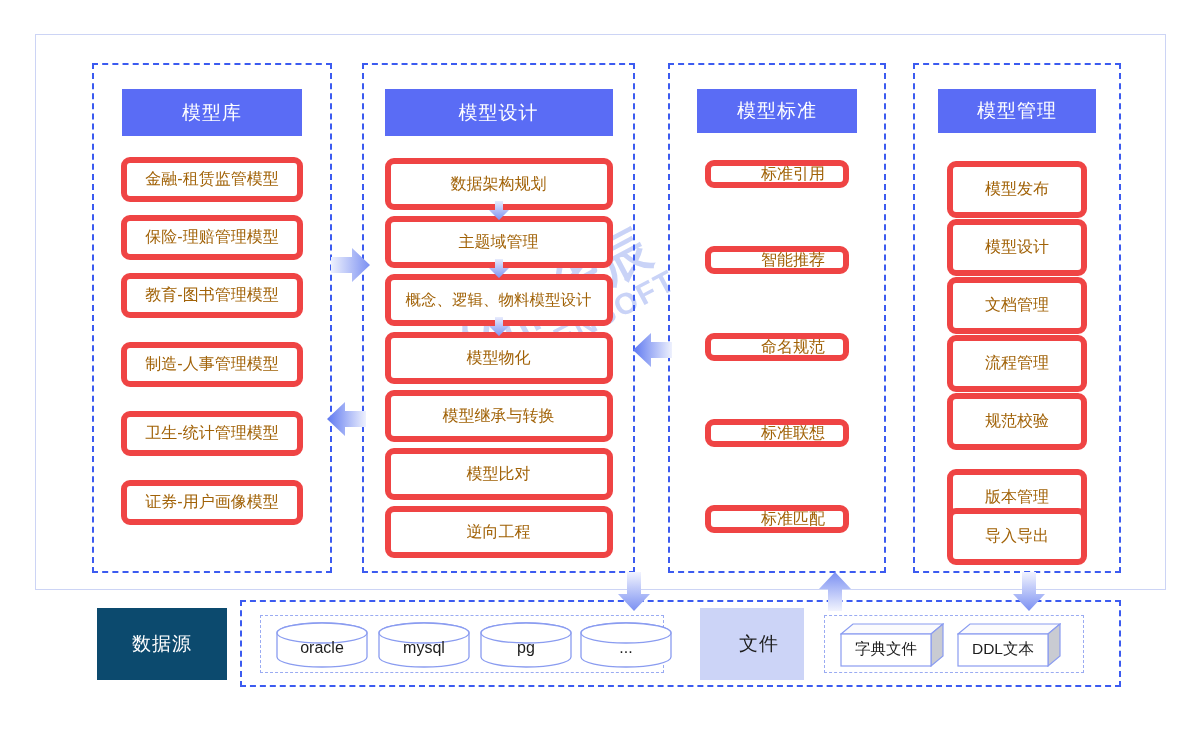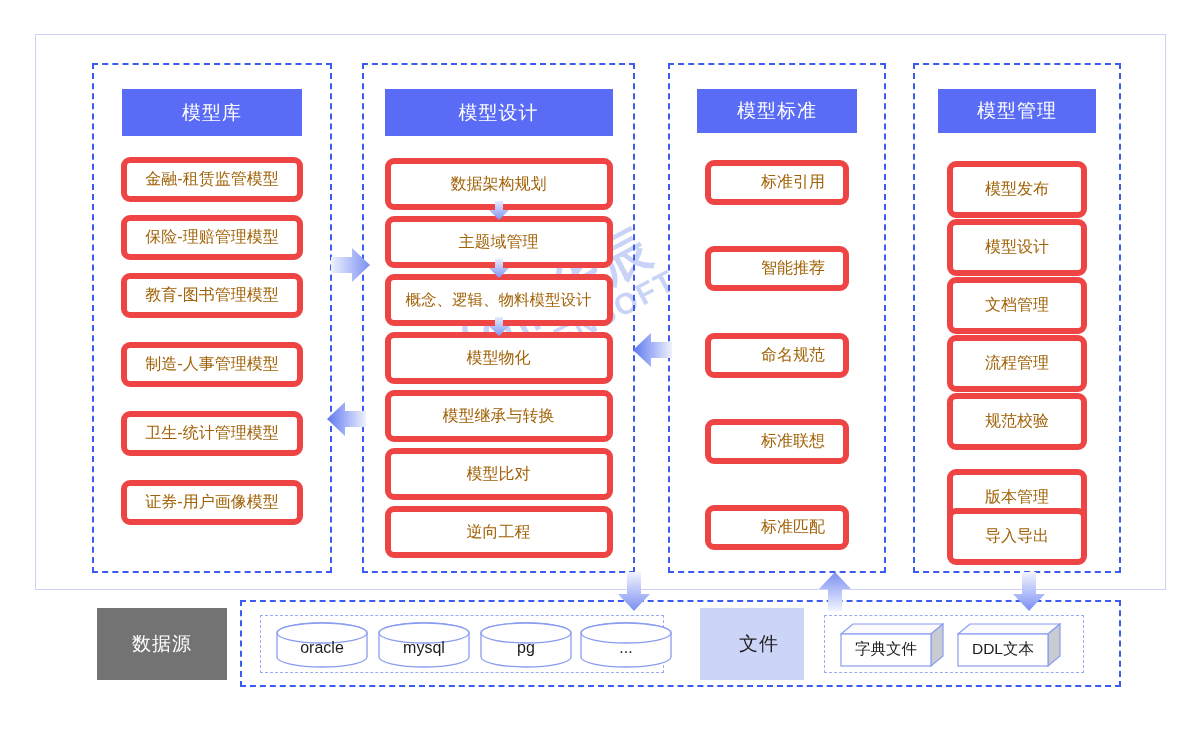--- a/index.html
+++ b/index.html
@@ -49,42 +49,42 @@
 
   .item{
     position:absolute;left:50%;transform:translateX(-50%);
     border:6px solid #ef4444;border-radius:9px;background:#ffffff;
     color:#a16207;font-size:16px;
     display:flex;align-items:center;justify-content:center;
     box-sizing:border-box;
   }
   #col-1 .item{width:182px;height:45px;}
   #col-2 .item{width:228px;height:52px;}
-  #col-3 .item{width:144px;height:45px;padding-left:32px;}
+  #col-3 .item{width:144px;height:28px;padding-left:32px;}
   #col-4 .item{width:140px;height:57px;}
   #col-2 .item{font-size:16px;}
   #col-2 .item.tight{font-size:15.5px;}
 
   
   .flow-arrow{
     position:absolute;left:50%;transform:translateX(-50%);
     width:22px;height:20px;z-index:4;
   }
 
   
   .blk-arrow{position:absolute;z-index:5;}
 
   
   .bottom-band{
     position:absolute;left:240px;top:600px;width:881px;height:87px;
     border:2px dashed #3c5bf0;box-sizing:border-box;z-index:3;
   }
   .ds-label{
     position:absolute;left:97px;top:608px;width:130px;height:72px;
-    background:#737373;color:#fff;font-size:19px;letter-spacing:1px;
+    background:#0c4a6e;color:#fff;font-size:19px;letter-spacing:1px;
     display:flex;align-items:center;justify-content:center;z-index:4;
   }
   .file-label{
     position:absolute;left:700px;top:608px;width:90px;height:72px;
     background:#ccd4f7;color:#1d1d1d;font-size:19px;letter-spacing:1px;
     display:flex;align-items:center;justify-content:center;z-index:5;padding-left:14px;
   }
   .inner-dash{
     position:absolute;border:1.5px dashed #9aabf2;box-sizing:border-box;z-index:4;
   }

